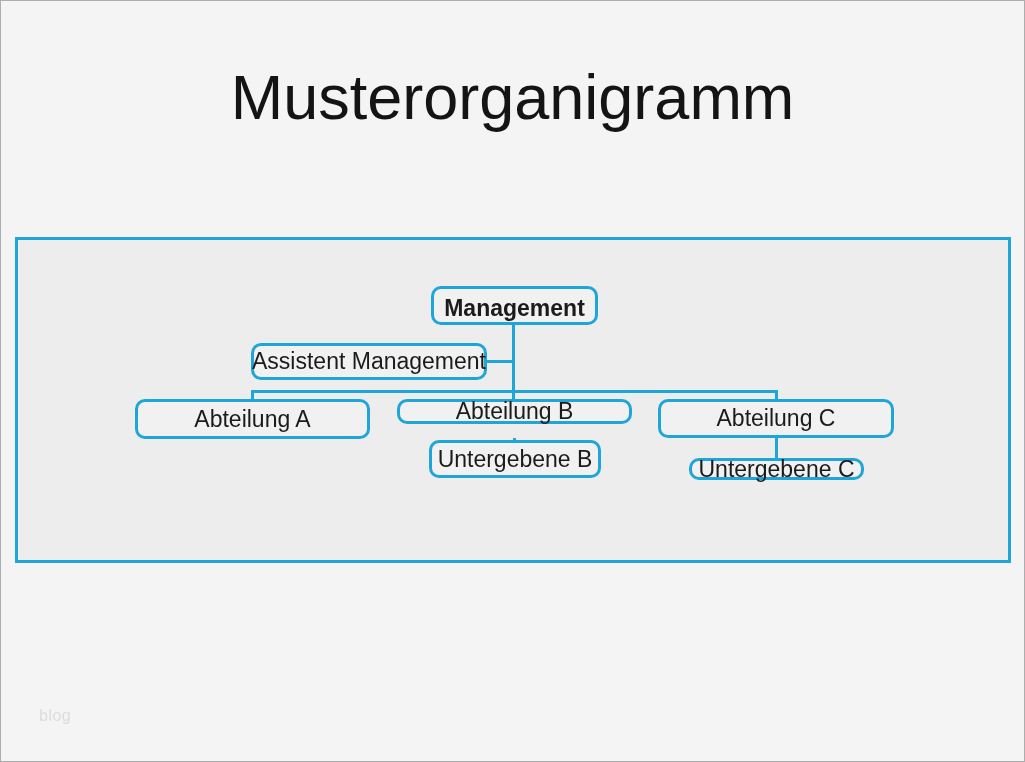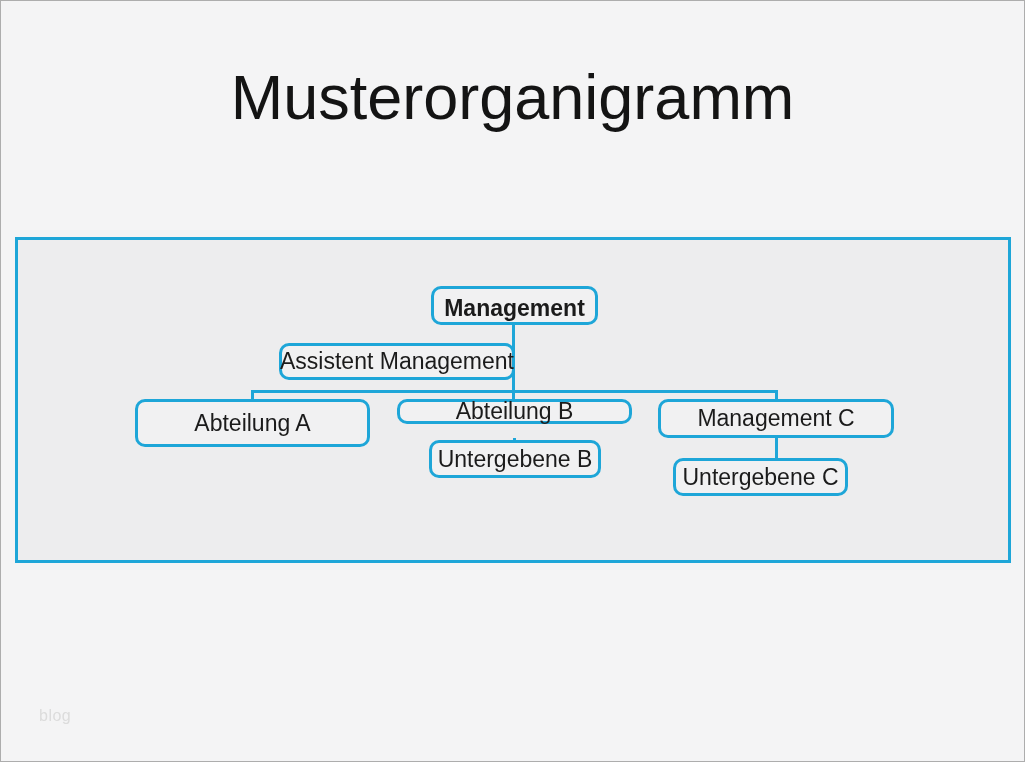--- a/index.html
+++ b/index.html
@@ -51,26 +51,26 @@
     border-radius: 10px;
     background: var(--node-bg);
     color: var(--text);
     font-size: 23px;
     display: flex;
     align-items: center;
     justify-content: center;
     white-space: nowrap;
   }
   .node-management { left: 430px; top: 285px; width: 167px; height: 39px; font-weight: 700; align-items: flex-end; }
-  .node-assistent  { left: 250px; top: 342px; width: 236px; height: 37px; margin-left: 28px; }
-  .node-abt-a      { left: 134px; top: 398px; width: 235px; height: 48px; }
+  .node-assistent  { left: 250px; top: 342px; width: 236px; height: 37px; }
+  .node-abt-a      { left: 134px; top: 398px; width: 235px; height: 40px; }
   .node-abt-b      { left: 396px; top: 398px; width: 235px; height: 25px; }
   .node-abt-c      { left: 657px; top: 398px; width: 236px; height: 39px; }
   .node-unt-b      { left: 428px; top: 439px; width: 172px; height: 38px; }
-  .node-unt-c      { left: 672px; top: 457px; width: 175px; height: 38px; }
+  .node-unt-c      { left: 688px; top: 457px; width: 175px; height: 22px; }
 
   .line {
     position: absolute;
     background: var(--accent);
   }
   .line-v-management { left: 511px; top: 324px; width: 3px;  height: 76px; }
   .line-h-assistent  { left: 486px; top: 359px; width: 27px; height: 3px; }
   .line-h-main       { left: 250px; top: 389px; width: 527px; height: 3px; }
   .line-v-drop-a     { left: 250px; top: 389px; width: 3px;  height: 11px; }
   .line-v-drop-c     { left: 774px; top: 389px; width: 3px;  height: 11px; }
@@ -112,21 +112,21 @@
   <div class="node node-assistent">
     <span>Assistent Management</span>
   </div>
   <div class="node node-abt-a">
     <span>Abteilung A</span>
   </div>
   <div class="node node-abt-b">
     <span>Abteilung B</span>
   </div>
   <div class="node node-abt-c">
-    <span>Management C</span>
+    <span>Abteilung C</span>
   </div>
   <div class="node node-unt-b">
     <span>Untergebene B</span>
   </div>
   <div class="node node-unt-c">
     <span>Untergebene C</span>
   </div>
 
   <div class="watermark">blog</div>
 

